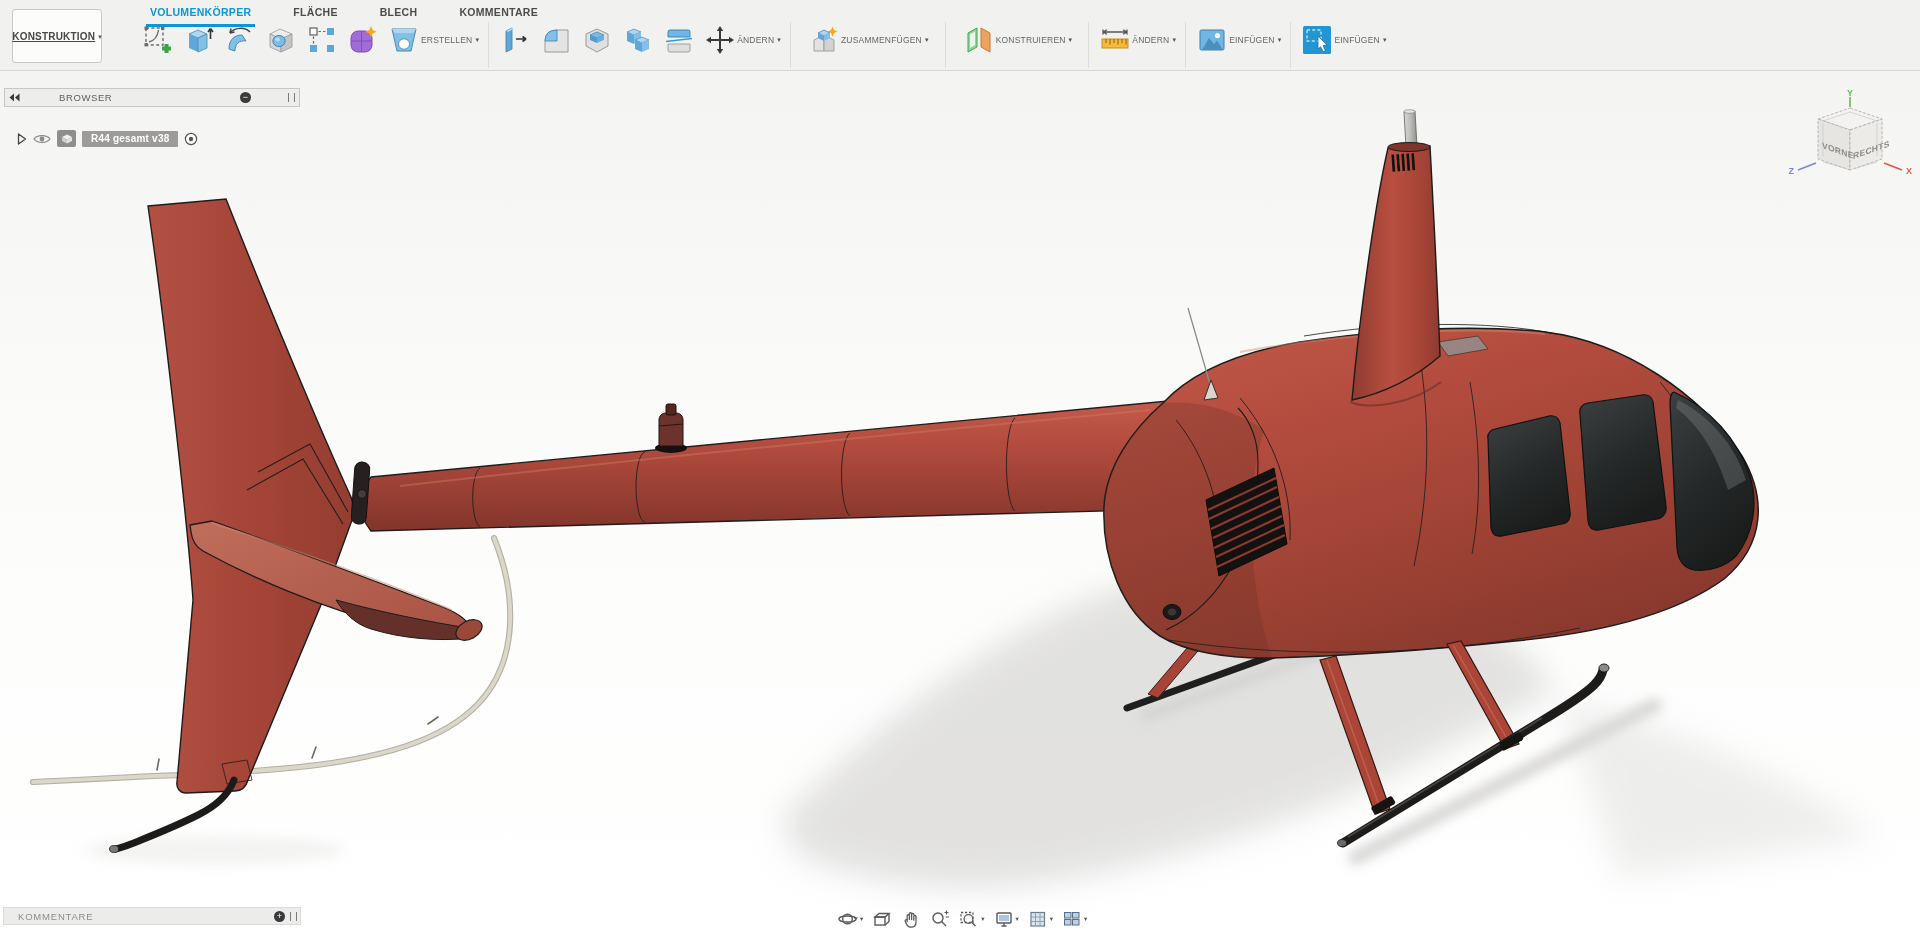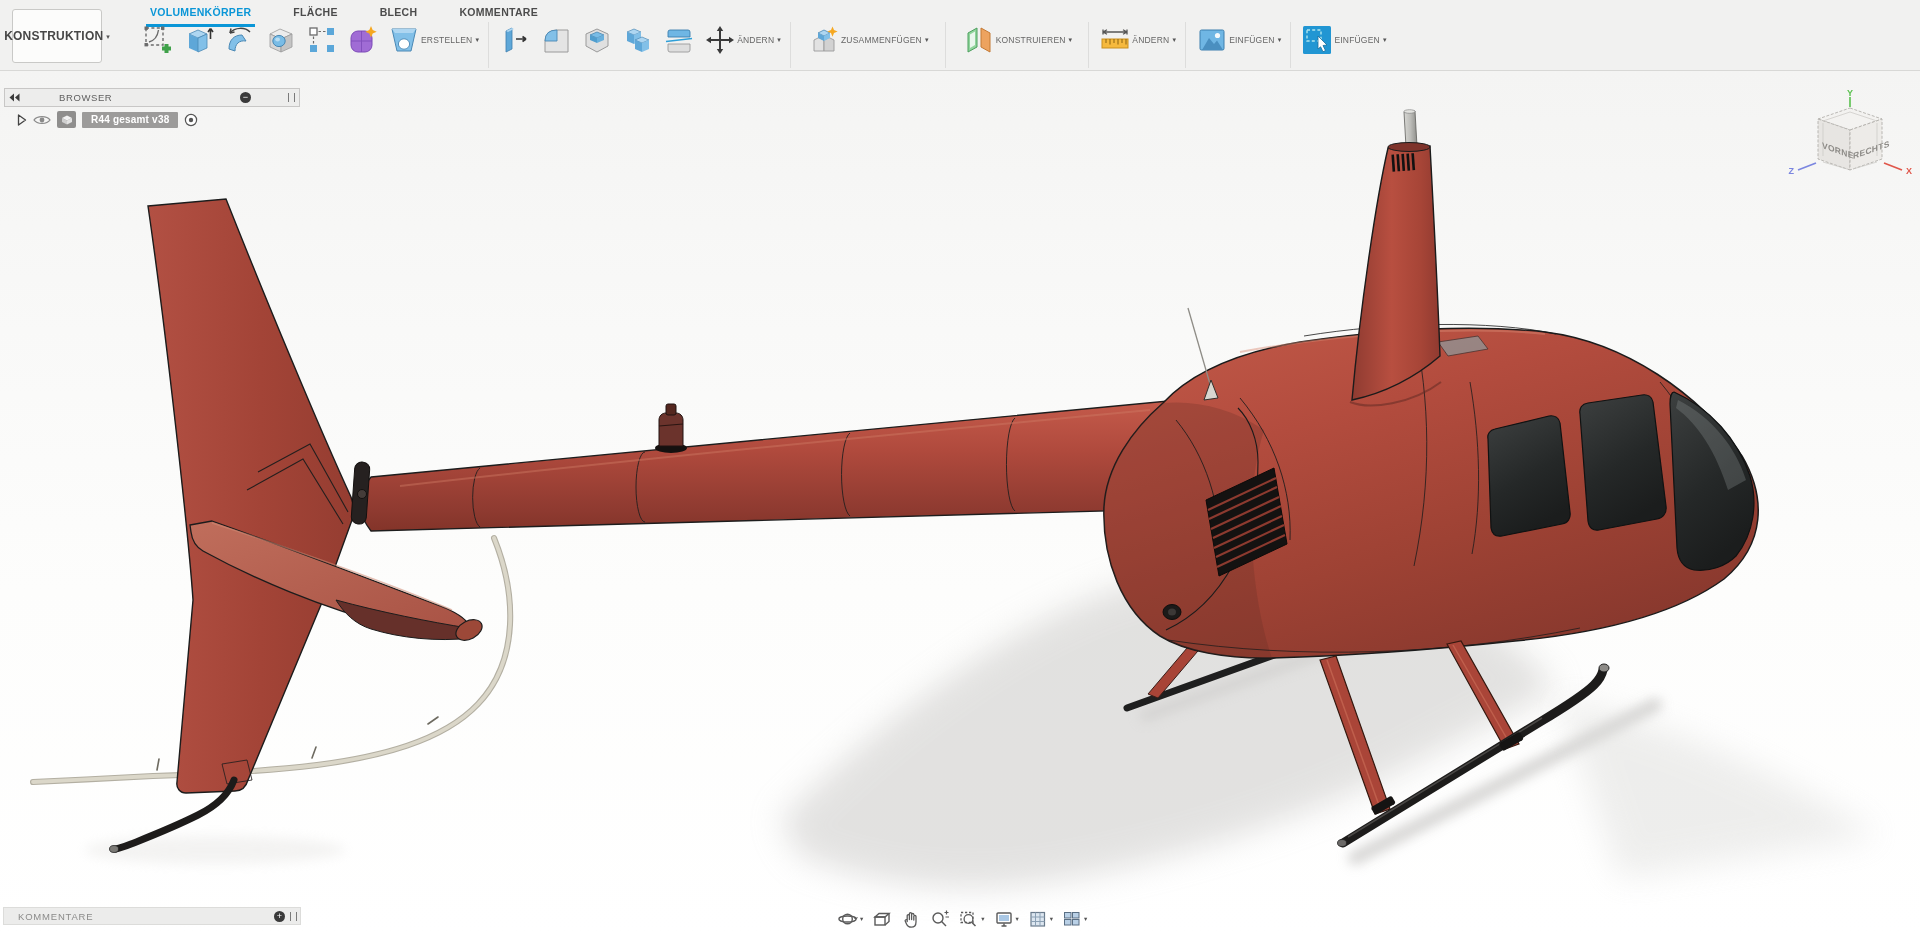--- a/index.html
+++ b/index.html
@@ -5,21 +5,21 @@
   html,body{margin:0;padding:0;width:1920px;height:936px;overflow:hidden;
     font-family:"Liberation Sans", sans-serif; -webkit-font-smoothing:antialiased;}
   #app{position:relative;width:1920px;height:936px;background:#fff;}
 
   
   .toolbar{position:absolute;left:0;top:0;width:1920px;height:70px;background:#f1f1f0;
     border-bottom:1px solid #d8d8d6;z-index:30;}
   .konstr-btn{position:absolute;left:12px;top:9px;width:88px;height:52px;background:#fcfcfb;
     border:1px solid #c9c9c7;border-radius:3px;display:flex;align-items:center;justify-content:center;
     gap:3px;cursor:pointer;}
-  .konstr-btn .kb-label{font-size:12px;font-weight:bold;color:#474747;letter-spacing:.2px;}
+  .konstr-btn .kb-label{font-size:10px;font-weight:bold;color:#474747;letter-spacing:.2px;text-decoration:underline;}
   .caret{font-size:7px;color:#555;line-height:1;}
   .tabs-row{position:absolute;left:146px;top:0;height:22px;display:flex;align-items:stretch;gap:34px;}
   .tab{display:flex;align-items:center;padding:12px 4px;font-size:10.5px;font-weight:bold;color:#4c4c4c;
     letter-spacing:.3px;cursor:pointer;border-bottom:3px solid transparent;}
   .tab.active{color:#0a96d7;border-bottom:3px solid #0a96d7;}
   .icons-area{position:absolute;left:136px;top:21px;display:flex;align-items:flex-start;}
   .tgroup{display:flex;flex-direction:row;align-items:center;padding:0 5px;}
   .tgroup.wide{padding:0 12px;}
   .gi-row{display:flex;align-items:center;gap:7px;height:37px;}
   .icon-btn{width:34px;height:34px;display:flex;align-items:center;justify-content:center;
@@ -33,21 +33,21 @@
     background:linear-gradient(180deg,#f4f4f3 0%,#f9f9f8 30%,#fdfdfc 60%,#ffffff 100%);}
   .model-svg{position:absolute;left:0;top:0;}
 
   
   .browser{position:absolute;left:4px;top:17px;width:296px;z-index:20;}
   .browser-header{height:17px;background:#ededec;border:1px solid #c8c7c6;display:flex;
     align-items:center;padding:0 4px;gap:32px;}
   .browser-title{font-size:9.5px;color:#5f5f5f;letter-spacing:.6px;margin-left:7px;}
   .bh-spacer{flex:1;}
   .grip{width:5px;height:9px;border-left:1px solid #7a7a7a;border-right:1px solid #7a7a7a;margin-left:5px;}
-  .browser-row{margin-top:4px;margin-left:13px;display:flex;align-items:center;gap:6px;}
+  .browser-row{margin-top:23px;margin-left:13px;display:flex;align-items:center;gap:6px;}
   .comp-chip{width:19px;height:17px;background:#8f8e8d;border-radius:2px;display:flex;
     align-items:center;justify-content:center;}
   .item-label{background:#9c9b9a;color:#fff;font-size:10px;font-weight:bold;padding:2px 9px 3px 9px;
     border-radius:1px;letter-spacing:.2px;cursor:pointer;}
 
   
   .viewcube{position:absolute;right:5px;top:18px;width:130px;height:106px;z-index:20;cursor:pointer;}
 
   
   .bottom-nav{position:absolute;left:836px;bottom:5px;display:flex;align-items:center;gap:5px;z-index:20;}

